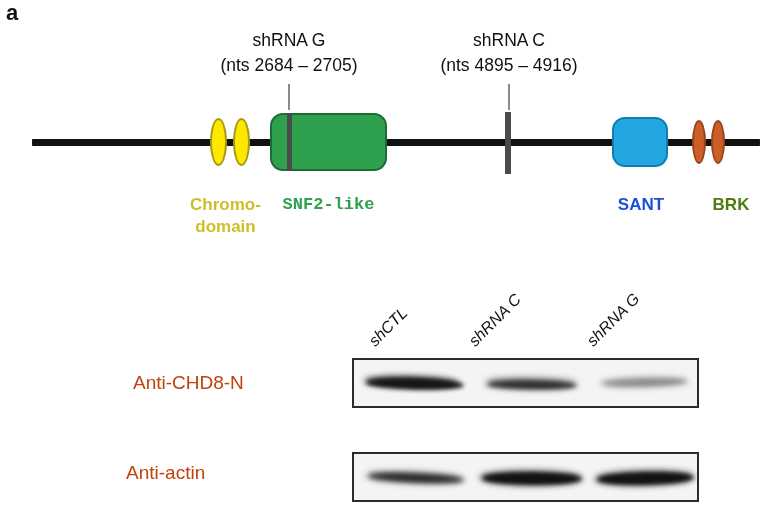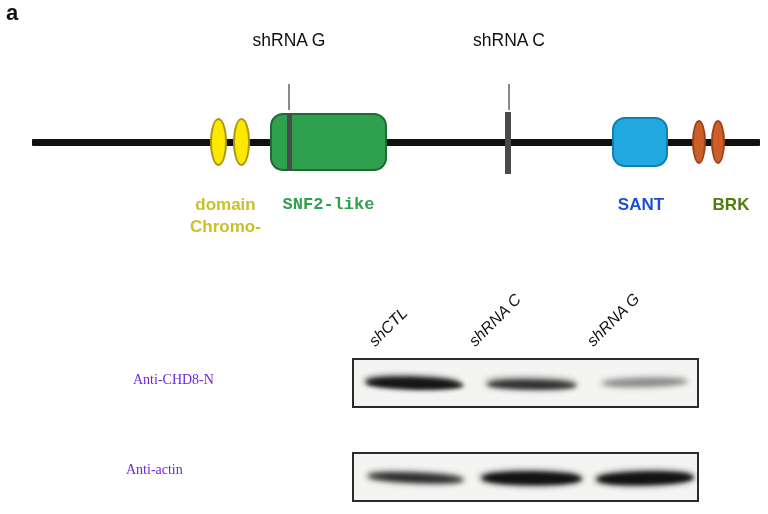--- a/index.html
+++ b/index.html
@@ -132,24 +132,23 @@
   #western-blot {
     position: absolute;
     left: 0;
     top: 262px;
     width: 768px;
     height: 252px;
   }
 
   .ab-label {
     position: absolute;
-    font-size: 14px;
-    color: #6d28d9;
-    white-space: nowrap;
-    font-family: Liberation Serif, serif;
+    font-size: 19px;
+    color: #c2410c;
+    white-space: nowrap;
   }
 
   .lane-label {
     position: absolute;
     font-size: 16px;
     font-style: italic;
     color: #111111;
     white-space: nowrap;
     transform: rotate(-45deg);
     transform-origin: left bottom;
@@ -170,47 +169,49 @@
 </style>
 </head>
 <body>
 
 <div class="panel-label">a</div>
 
 <div id="domain-schematic">
 
   <div class="shrna-annot" style="left:184px; top:28px; width:210px;">
     <span class="l1">shRNA G</span>
+    <span class="l2">(nts 2684 – 2705)</span>
   </div>
   <div class="leader" style="left:288px; top:84px; height:26px;"></div>
 
   <div class="shrna-annot" style="left:404px; top:28px; width:210px;">
     <span class="l1">shRNA C</span>
+    <span class="l2">(nts 4895 – 4916)</span>
   </div>
   <div class="leader" style="left:508px; top:84px; height:26px;"></div>
 
   <div class="backbone"></div>
 
   <div class="dom oval chromo-oval" style="left:210px; top:118px;"></div>
   <div class="dom oval chromo-oval" style="left:233px; top:118px;"></div>
 
   <div class="dom snf2-box" style="left:270px; top:113px;">
     <div class="snf2-tick" style="left:15px; top:-2px; height:58px;"></div>
   </div>
 
   <div class="tick" style="left:505px; top:112px; width:6px; height:62px;"></div>
 
   <div class="dom sant-box" style="left:612px; top:117px;"></div>
 
   <div class="dom oval brk-oval" style="left:692px; top:120px;"></div>
   <div class="dom oval brk-oval" style="left:711px; top:120px;"></div>
 
   <div class="dom-label" style="left:173px; top:194px; width:105px; color:#ccc02a;">
+    <span class="l">Chromo-</span>
     <span class="l">domain</span>
-    <span class="l">Chromo-</span>
   </div>
 
   <div class="dom-label" style="left:276px; top:194px; width:105px; color:#2fa14e;font-family:Liberation Mono, monospace;">
     <span class="l">SNF2-like</span>
   </div>
 
   <div class="dom-label" style="left:602px; top:194px; width:78px; color:#1d4ed8;">
     <span class="l">SANT</span>
   </div>
 

